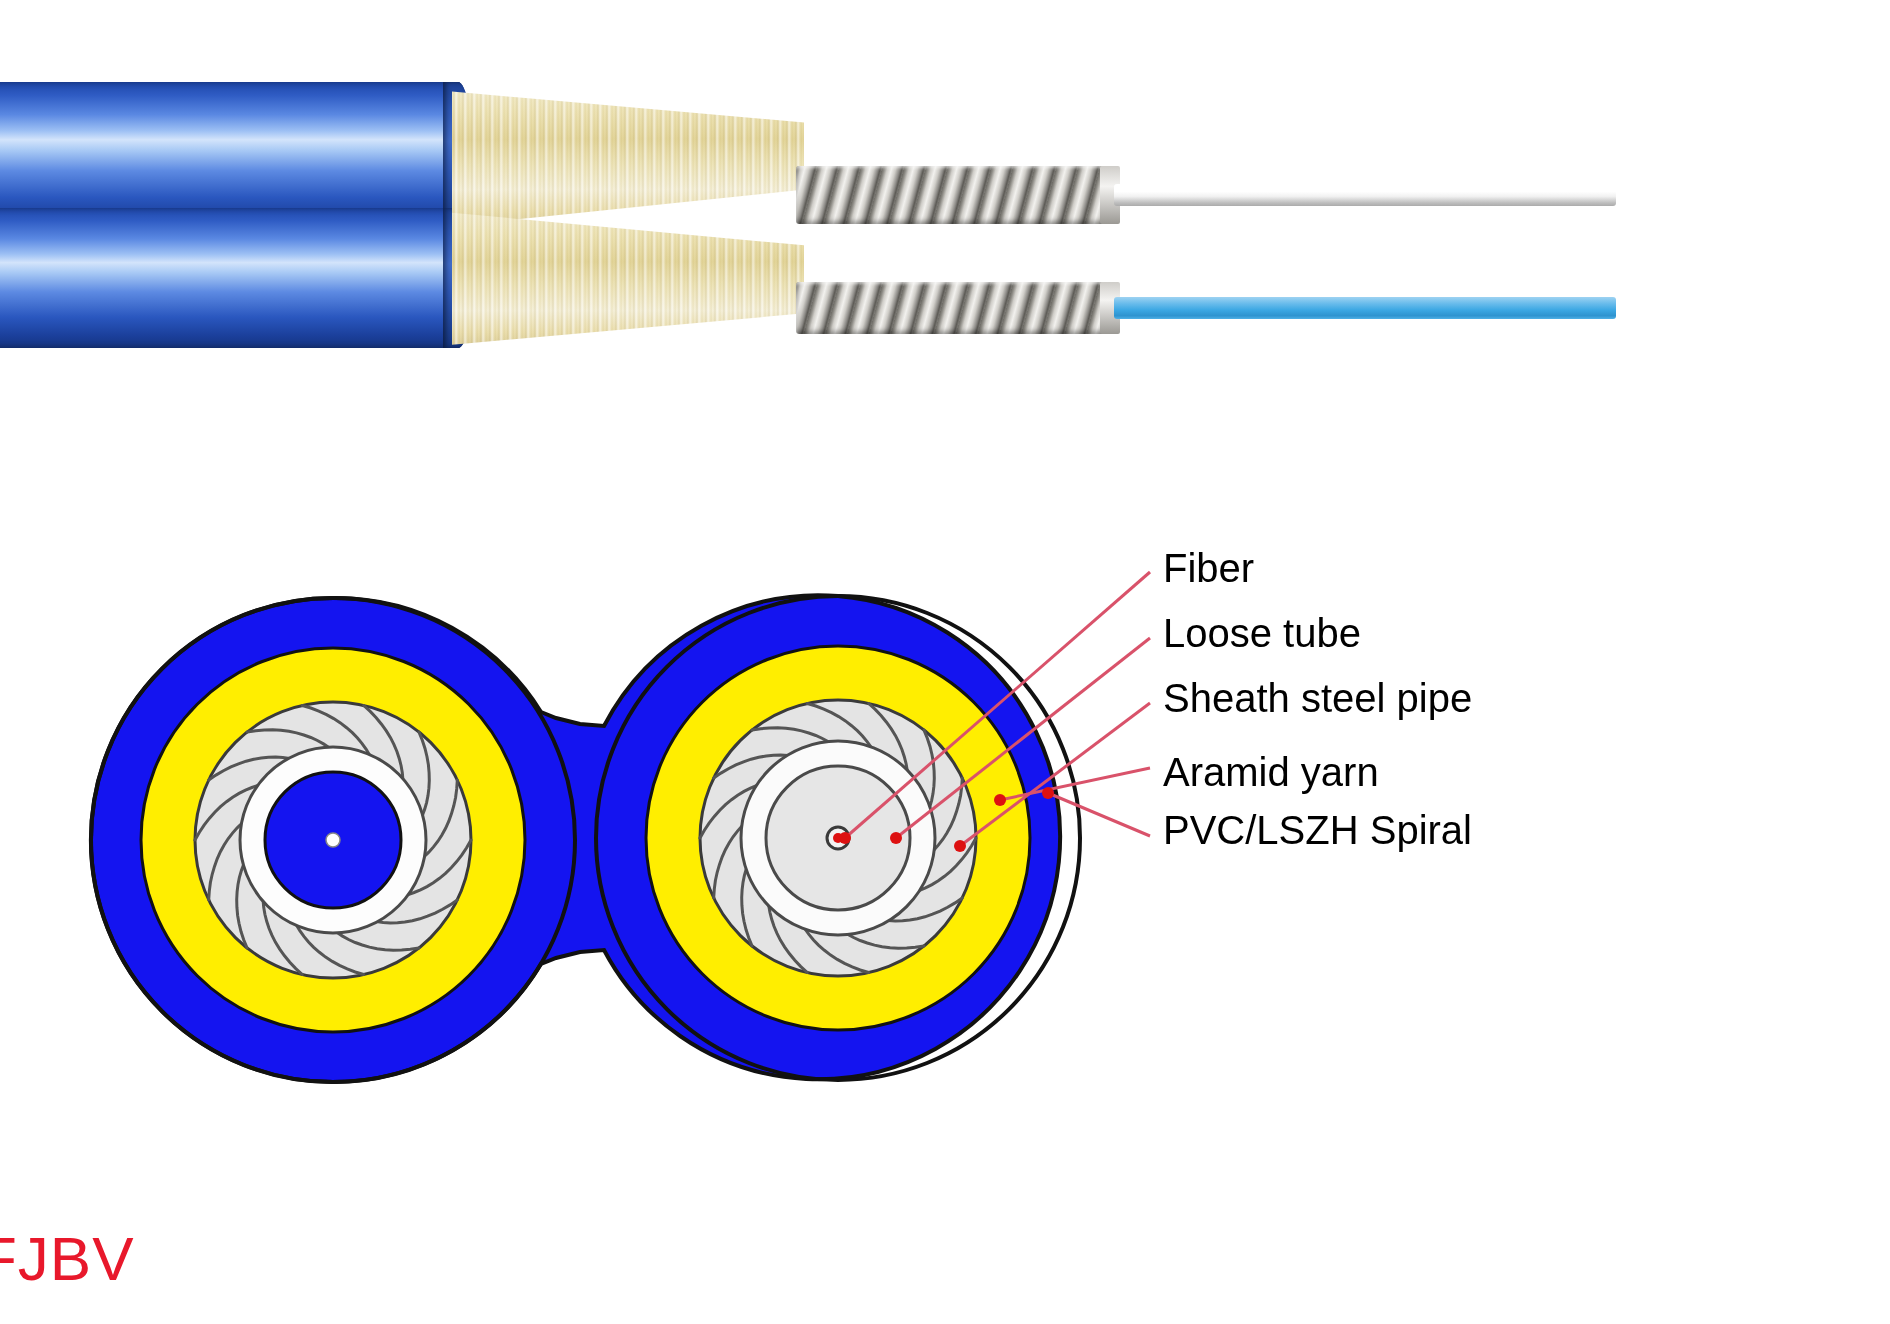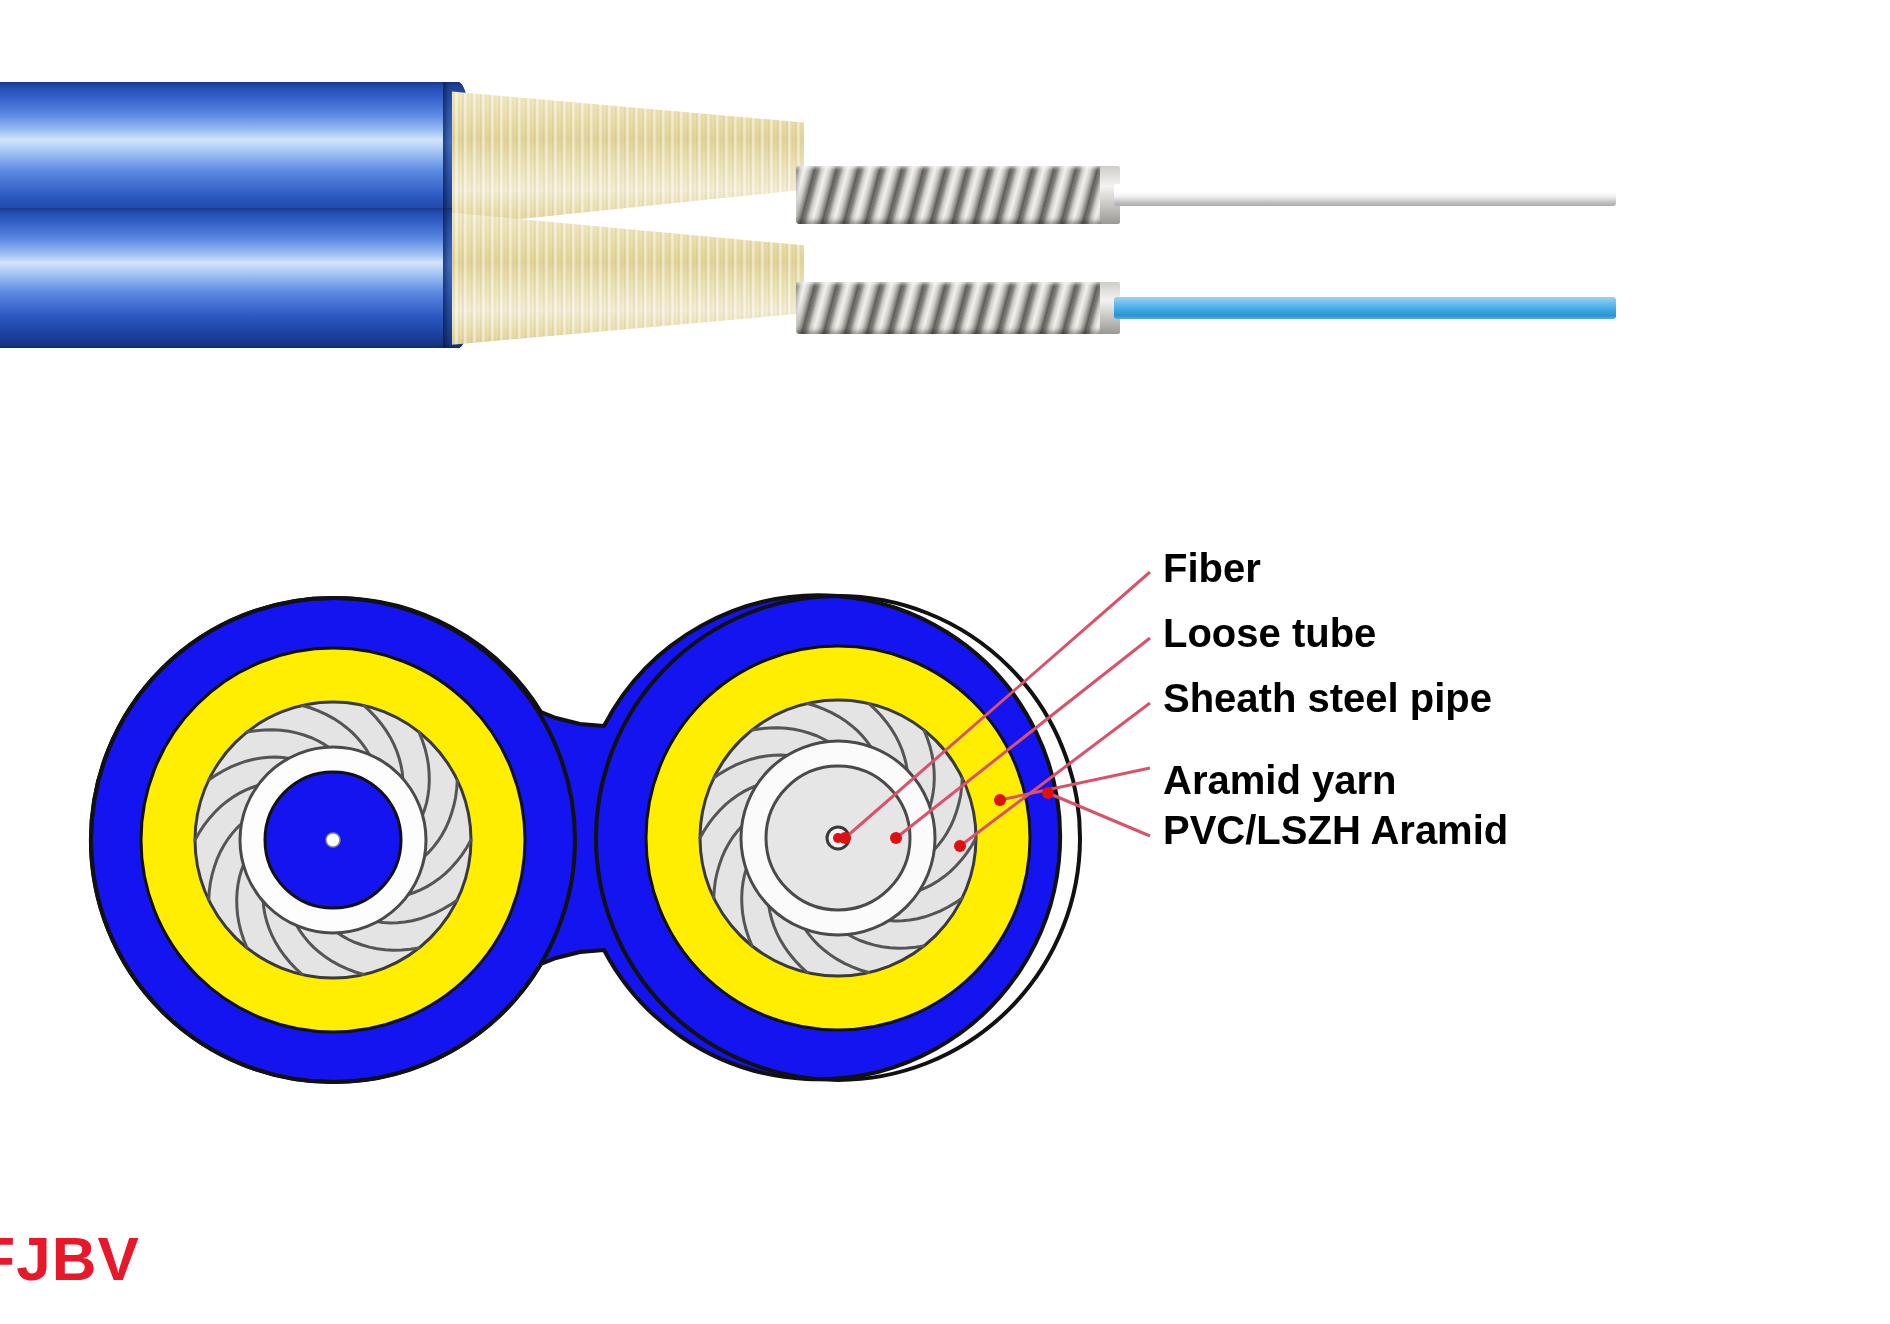--- a/index.html
+++ b/index.html
@@ -14,21 +14,20 @@
     overflow: hidden;
     font-family: "Liberation Sans", sans-serif;
     background: #ffffff;
   }
   #stage {
     position: absolute;
     left: 0; top: 0;
     width: 1890px;
     height: 1324px;
     background: #ffffff;
-    font-weight: bold;
   }
   .layer {
     position: absolute;
     left: 0; top: 0;
     width: 1890px;
     height: 1324px;
   }
   
   #photo-region {
     position: absolute;
@@ -153,21 +152,21 @@
     left: 0;
     font-family: "Liberation Sans", sans-serif;
     font-size: 40px;
     color: #000000;
     white-space: nowrap;
     line-height: 1;
   }
   #lbl-0 { top: 0px; }
   #lbl-1 { top: 65px; text-align: center; }
   #lbl-2 { top: 130px; }
-  #lbl-3 { top: 212px; }
+  #lbl-3 { top: 204px; }
   #lbl-4 { top: 262px; }
 
   #model-name {
     position: absolute;
     left: 0;
     top: 1228px;
     width: 1890px;
     text-align: center;
     font-family: "Liberation Sans", sans-serif;
     font-size: 62px;
@@ -292,20 +291,20 @@
       <circle cx="1000" cy="800" r="6"></circle>
       <circle cx="1048" cy="793" r="6"></circle>
     </g>
   </svg>
 
   <div id="label-col">
     <div class="callout-label" id="lbl-0">Fiber</div>
     <div class="callout-label" id="lbl-1">Loose tube</div>
     <div class="callout-label" id="lbl-2">Sheath steel pipe</div>
     <div class="callout-label" id="lbl-3">Aramid yarn</div>
-    <div class="callout-label" id="lbl-4">PVC/LSZH Aramid</div>
+    <div class="callout-label" id="lbl-4">PVC/LSZH Spiral</div>
   </div>
 
   <div id="model-name">
     <span class="inner">GJSFJBV</span>
   </div>
 
 </div>
 
 </body></html>

